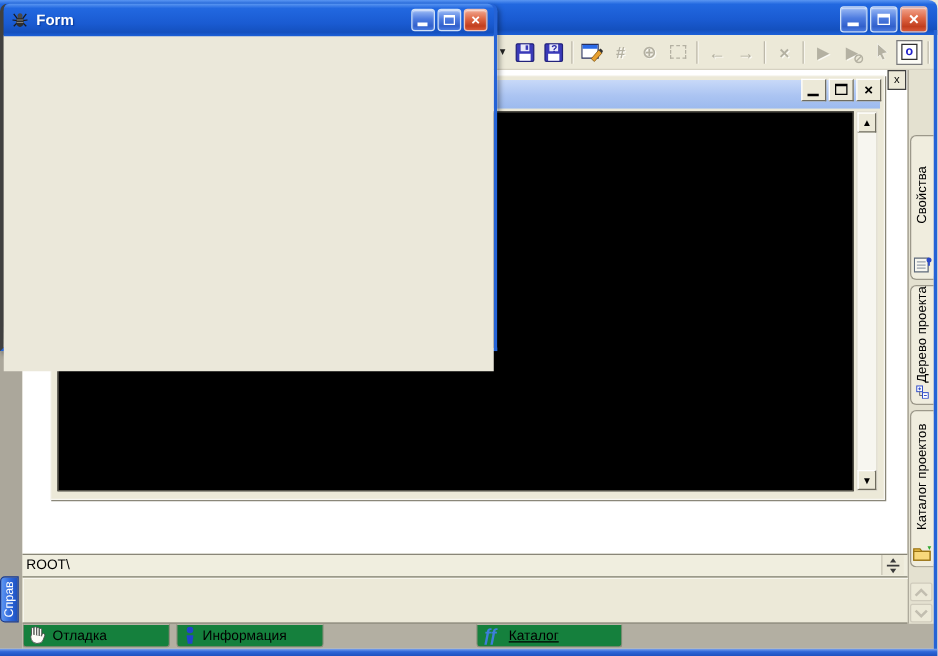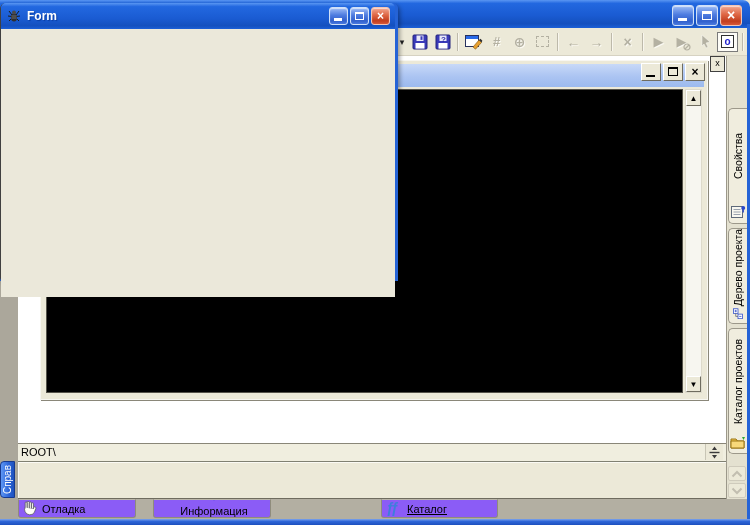--- a/index.html
+++ b/index.html
@@ -74,27 +74,27 @@
     font-size:8px; text-align:center; line-height:15px; color:#000; }
 
   
   .root-bar { position:absolute; left:18px; top:443px; width:708px; height:18px; background:#F0EEDF;
     border-top:1px solid #898678; line-height:17px; padding-left:3px; color:#000; }
   .splitter-btn { position:absolute; left:705px; top:444px; width:18px; height:16px; background:#ECE9D8;
     display:flex; align-items:center; justify-content:center; border-left:1px solid #C8C5B5; }
   .bottom-panel { position:absolute; left:18px; top:461px; width:708px; height:38px; background:#ECE9D8;
     border-top:1px solid #808072; border-bottom:1px solid #6F6C5F; box-shadow:inset 1px 1px 0 #FBFAF4; }
   .tab-bar { position:absolute; left:18px; top:499px; width:729px; height:20px; background:#B3AFA2; }
-  .btab { position:absolute; top:0; height:19px; background:#8b5cf6; border:1px solid #8F8C7C; border-top-color:#B9B5A8;
+  .btab { position:absolute; top:0; height:19px; background:#15803d; border:1px solid #8F8C7C; border-top-color:#B9B5A8;
     border-radius:0 0 3px 3px; display:flex; align-items:center; gap:4px; padding-left:4px; }
   .btab .blabel { color:#000; font-size:11px; }
 
   
   .form-win { position:absolute; left:0; top:3px; width:398px; height:278px; z-index:50;
-    border-left:1px solid #404040; border-right:3px solid #2563D6; border-bottom:3px solid #2563D6;
+    border-left:3px solid #404040; border-right:3px solid #2563D6; border-bottom:3px solid #2563D6;
     border-radius:6px 6px 0 0; box-shadow:2px 2px 4px rgba(0,0,0,.35); }
   .form-titlebar { height:26px; border-radius:5px 5px 0 0; position:relative;
     background:linear-gradient(180deg,#5A96F2 0%,#2268E0 14%,#1A5BD2 60%,#1450BE 88%,#1C60D8 100%);
     display:flex; align-items:center; padding-left:5px; }
   .form-title { color:#fff; font-weight:bold; font-size:12px; margin-left:5px; text-shadow:1px 1px 1px #0A3CA0; }
   .form-caption-buttons { position:absolute; right:5px; top:4px; display:flex; gap:2px; }
   .xpbtn.small { width:19px; height:18px; }
   .xpbtn.small .glyph-close { line-height:16px; font-size:12px; }
   .xpbtn.small .glyph-max { left:4px; top:4px; width:9px; height:8px; border-top-width:2px; }
   .xpbtn.small .glyph-min { left:4px; bottom:3px; width:8px; height:3px; }
@@ -282,21 +282,21 @@
         <g stroke="#4A4A4A" stroke-width="0.7" fill="#FDFDF8">
           <rect x="2.2" y="1" width="1.9" height="7" rx="0.9"></rect>
           <rect x="4.3" y="0.4" width="1.9" height="7.6" rx="0.9"></rect>
           <rect x="6.4" y="1" width="1.9" height="7" rx="0.9"></rect>
           <rect x="8.5" y="1.8" width="1.9" height="6.2" rx="0.9"></rect>
           <path d="M2.2 6.5 Q1 8.5 2 10.5 Q3 13.5 6.5 13.8 Q10.5 14 11.5 11 L12.8 7.5 Q13.2 6 11.8 5.8 Q10.8 5.7 10.4 7 L10.4 8"></path>
         </g>
       </svg>
     <span class="blabel">Отладка</span>
   </div>
-  <div class="btab" style="left:135px; width:118px;flex-direction:column;">
+  <div class="btab" style="left:123px; width:118px;">
     <svg width="12" height="15" viewBox="0 0 12 15">
         <circle cx="6" cy="3" r="2.6" fill="#2244CC"></circle>
         <path d="M3.2 7.2 L8.8 7.2 L7.8 14 L4.2 14 Z" fill="#2244CC"></path>
       </svg>
     <span class="blabel">Информация</span>
   </div>
   <div class="btab" style="left:363px; width:117px;text-decoration:underline;">
     <svg width="17" height="15" viewBox="0 0 17 15">
         <text x="0" y="12" font-size="14" font-style="italic" font-weight="bold" fill="#3E7EDB" letter-spacing="-3">ƒƒ</text>
       </svg>

